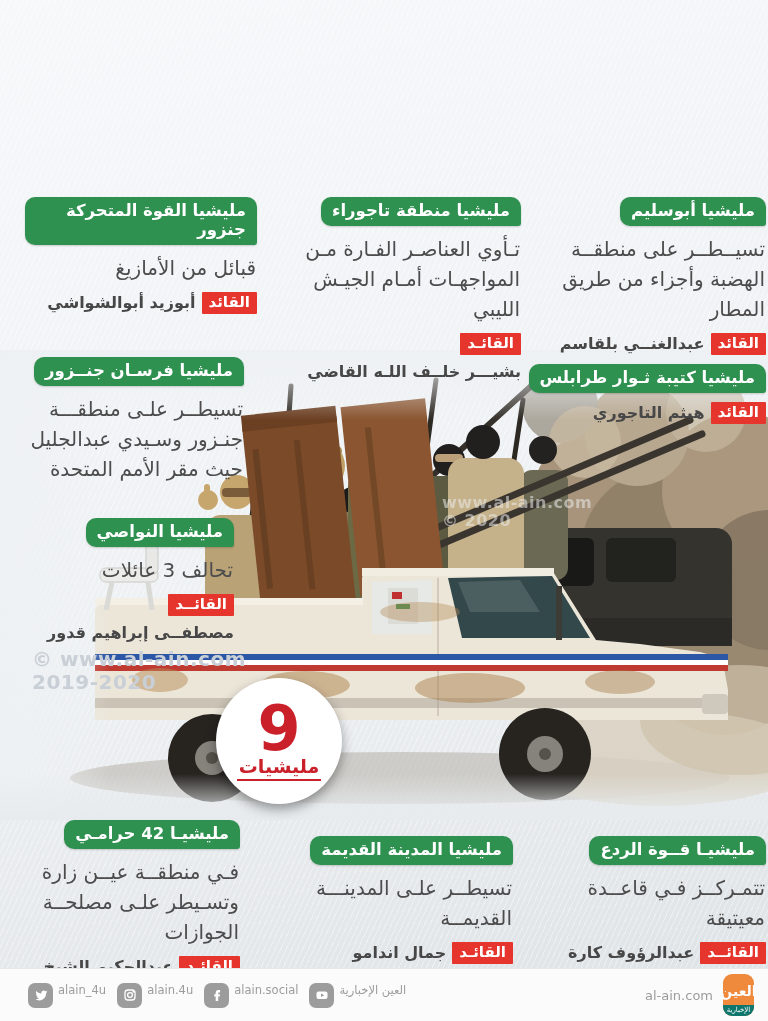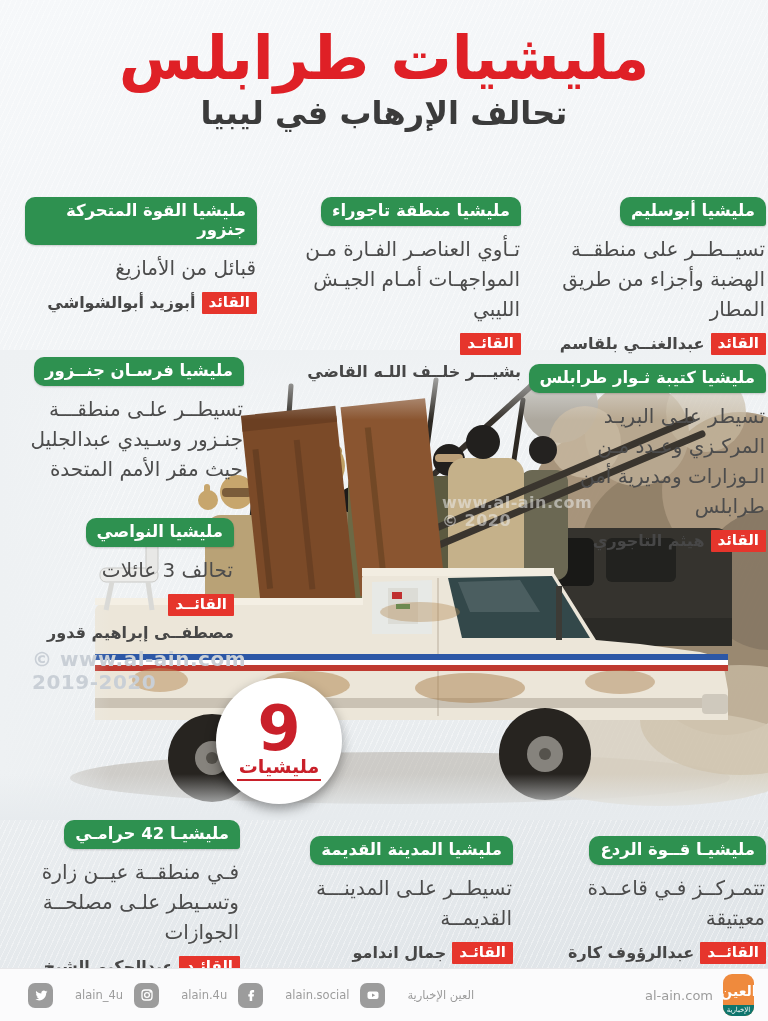--- a/index.html
+++ b/index.html
@@ -31,39 +31,35 @@
   .count .num{font-size:62px;font-weight:700;color:#c9202a;line-height:.9;}
   .count .clbl{font-size:19px;font-weight:700;color:#c9202a;border-bottom:2px solid #c9202a;padding:0 2px 2px;margin-top:-2px;}
   
   .wm{position:absolute;direction:ltr;font-weight:700;letter-spacing:.5px;line-height:1.15;z-index:2;}
   .wm1{left:32px;top:648px;font-size:20px;color:#c9cfd6;}
   .wm2{left:442px;top:494px;font-size:16px;color:rgba(235,235,235,.55);}
   
   .footer{position:absolute;left:0;right:0;bottom:0;height:52px;background:#fbfbfc;border-top:1px solid #e7e7e9;
           display:flex;align-items:center;padding:0 14px;direction:ltr;z-index:6;}
   .social{display:flex;align-items:center;gap:11px;margin-left:14px;}
-  .s-item{display:flex;align-items:center;gap:22px;cursor:pointer;}
+  .s-item{display:flex;gap:5px;cursor:pointer;}
   .s-icon{width:25px;height:25px;background:#9c9c9c;border-radius:7px;display:flex;align-items:center;justify-content:center;flex:0 0 auto;}
   .s-handle{font-size:11.5px;color:#9c9c9c;}
   .f-right{margin-left:auto;display:flex;align-items:center;gap:10px;}
   .site{font-size:13px;color:#9c9c9c;}
   .logo{width:31px;height:42px;background:#ef8a3d;border-radius:9px;position:relative;overflow:hidden;
         display:flex;align-items:center;justify-content:center;}
   .logo .l-main{color:#fff;font-weight:700;font-size:14px;line-height:1;margin-bottom:8px;}
   .logo .l-sub{position:absolute;bottom:0;left:0;right:0;background:#0f766e;color:#fff;font-size:7px;text-align:center;padding:1px 0 2px;}
 </style>
 </head>
 <body>
 
 <div class="canvas">
 
-  <header class="hdr">
-    <h1 class="title">مليشيات طرابلس</h1>
-    <h2 class="subtitle">تحالف الإرهاب في ليبيا</h2>
-  </header>
 
   <svg class="photo" viewBox="0 0 768 470" aria-hidden="true">
     <defs>
       <linearGradient id="fadeL" x1="0" y1="0" x2="1" y2="0">
         <stop offset="0" stop-color="#eef1f3"></stop>
           <stop offset="1" stop-color="#eef1f3" stop-opacity="0"></stop>
       </linearGradient>
       <linearGradient id="fadeB" x1="0" y1="1" x2="0" y2="0">
         <stop offset="0" stop-color="#e7ebee"></stop>
           <stop offset="1" stop-color="#e7ebee" stop-opacity="0"></stop>
@@ -217,21 +213,20 @@
     </div>
   </section>
 
   <section class="militia" style="left:16px;top:357px;width:228px">
     <div class="m-badge">مليشيا فرسـان جنــزور</div>
     <p class="m-desc">تسيطــر علـى منطقـــة جنـزور وسـيدي عبدالجليل حيث مقر الأمم المتحدة</p>
   </section>
 
   <section class="militia" style="left:528px;top:364px;width:238px">
     <div class="m-badge">مليشيا كتيبة ثـوار طرابلس</div>
-    <p class="m-desc">تسيطر علـى البريـد المركـزي وعـدد مـن الـوزارات ومديرية أمن طرابلس</p>
     <div class="m-leader">
       <span class="lbl">القائد</span>
       <span class="nm">هيثم التاجوري</span>
     </div>
   </section>
 
   <section class="militia" style="left:16px;top:518px;width:218px">
     <div class="m-badge">مليشيا النواصي</div>
     <p class="m-desc">تحالف 3 عائلات</p>
     <div class="m-leader">

